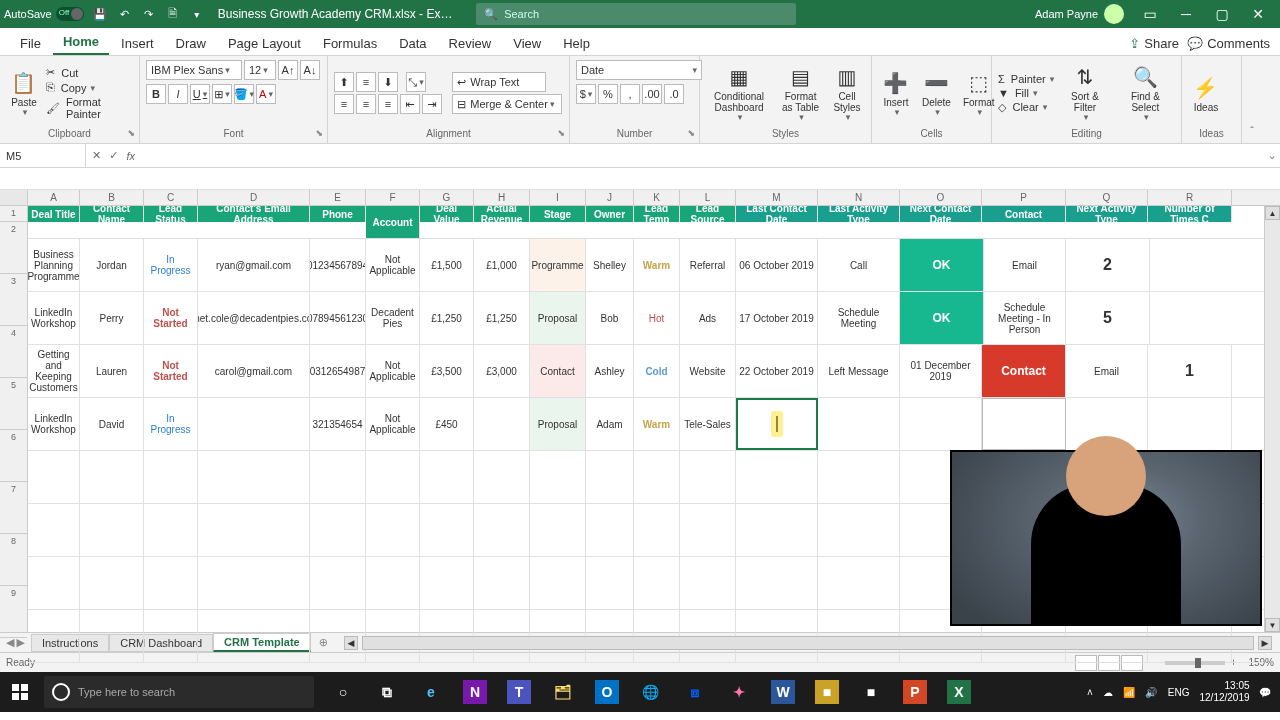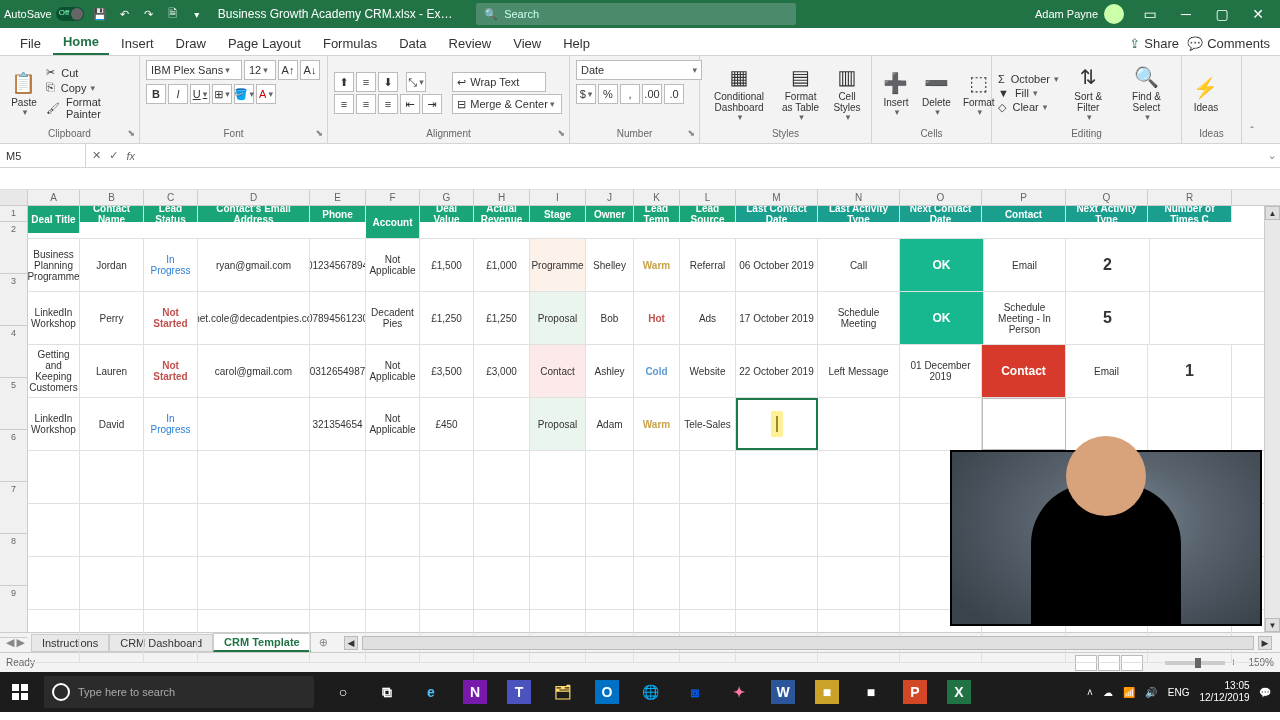--- a/index.html
+++ b/index.html
@@ -59,21 +59,21 @@
 .rowhdrs { width:28px; background:#f0f0f0; border-right:1px solid #ccc; }
 .rowhdrs .r { border-bottom:1px solid #ccc; font-size:9px; color:#666; display:flex; align-items:flex-start; justify-content:center; padding-top:2px; cursor:pointer; }
 .grid { flex:1; position:relative; }
 .row { display:flex; border-bottom:1px solid #e0e0e0; }
 .cell { border-right:1px solid #e0e0e0; font-size:10px; display:flex; align-items:center; justify-content:center; text-align:center; padding:2px 3px; overflow:hidden; }
 .hdr { background:#1aa578; color:#fff; font-weight:600; font-size:10px; height:16px; }
 .hdr.teal { background:#1a9e8e; }
 .inprog { color:#2b7fd4; }
 .notstart { color:#c0504d; font-weight:600; }
 .warm { color:#c9a24a; font-weight:600; }
-.hot { color:#c0504d; font-weight:700; }
+.hot { color:#c0504d; font-weight:400; }
 .cold { color:#5b9bd5; font-weight:600; }
 .stageQ { background:#fdf2e9; }
 .stageP { background:#eaf5ed; }
 .stageC { background:#fce9e9; }
 .okcell { background:#17b890; color:#fff; font-weight:700; font-size:12px; }
 .contactcell { background:#d73a2a; color:#fff; font-weight:700; font-size:12px; }
 .blankok { border:1px solid #bbb; background:#fff; }
 
 
 .selcell { border:2px solid #1a7a4a !important; position:relative; }
@@ -330,21 +330,21 @@
         </div>
     </div>
     <div class="label"><span>Cells</span></div>
   </div>
 
   <div class="group" style="width:190px">
     <div class="body">
       <div class="colflex" style="font-size:11px">
         <div class="rowflex" style="cursor:pointer">
             <span>Σ</span>
-            <span style="margin-left:4px">October</span>
+            <span style="margin-left:4px">Painter</span>
             <span class="chev">▾</span>
           </div>
         <div class="rowflex" style="cursor:pointer">
             <span>▼</span>
             <span style="margin-left:4px">Fill</span>
             <span class="chev">▾</span>
           </div>
         <div class="rowflex" style="cursor:pointer">
             <span>◇</span>
             <span style="margin-left:4px">Clear</span>
@@ -419,21 +419,21 @@
       <div class="r" style="height: 52px;">3</div>
       <div class="r" style="height: 52px;">4</div>
       <div class="r" style="height: 52px;">5</div>
       <div class="r" style="height: 52px;">6</div>
       <div class="r" style="height: 52px;">7</div>
       <div class="r" style="height: 52px;">8</div>
       <div class="r" style="height: 52px;">9</div>
     </div>
   <div class="grid" id="grid">
       <div class="row">
-        <div class="cell hdr" style="width: 52px; height: 27px;">Deal Title</div>
+        <div class="cell hdr" style="width: 52px; height: 16px;">Deal Title</div>
         <div class="cell hdr" style="width: 64px; height: 16px;">Contact Name</div>
         <div class="cell hdr" style="width: 54px; height: 16px;">Lead Status</div>
         <div class="cell hdr" style="width: 112px; height: 16px;">Contact's Email Address</div>
         <div class="cell hdr" style="width: 56px; height: 16px;">Phone</div>
         <div class="cell hdr" style="width: 54px; height: 32px;">Account</div>
         <div class="cell hdr" style="width: 54px; height: 16px;">Deal Value</div>
         <div class="cell hdr" style="width: 56px; height: 16px;">Actual Revenue</div>
         <div class="cell hdr" style="width: 56px; height: 16px;">Stage</div>
         <div class="cell hdr" style="width: 48px; height: 16px;">Owner</div>
         <div class="cell hdr" style="width: 46px; height: 16px;">Lead Temp</div>

